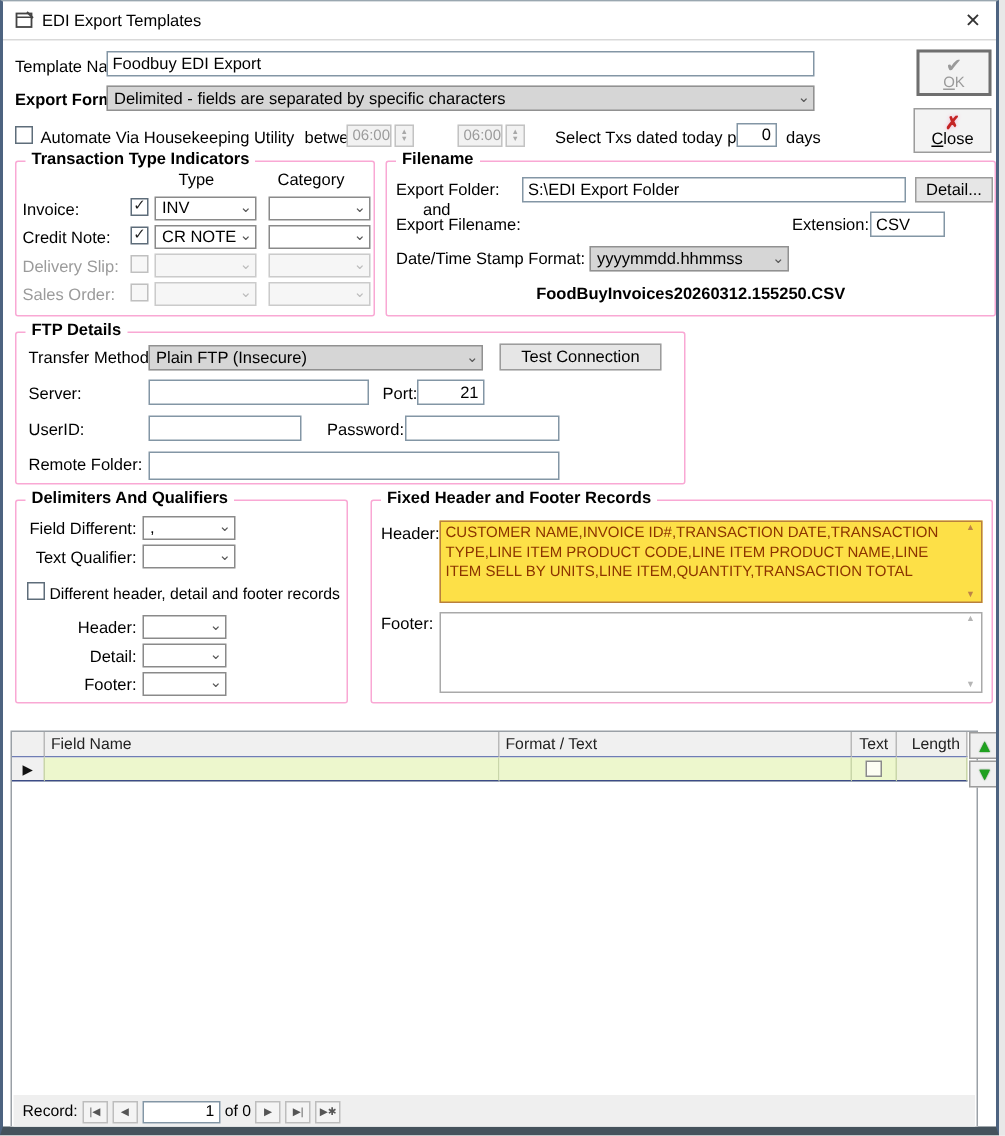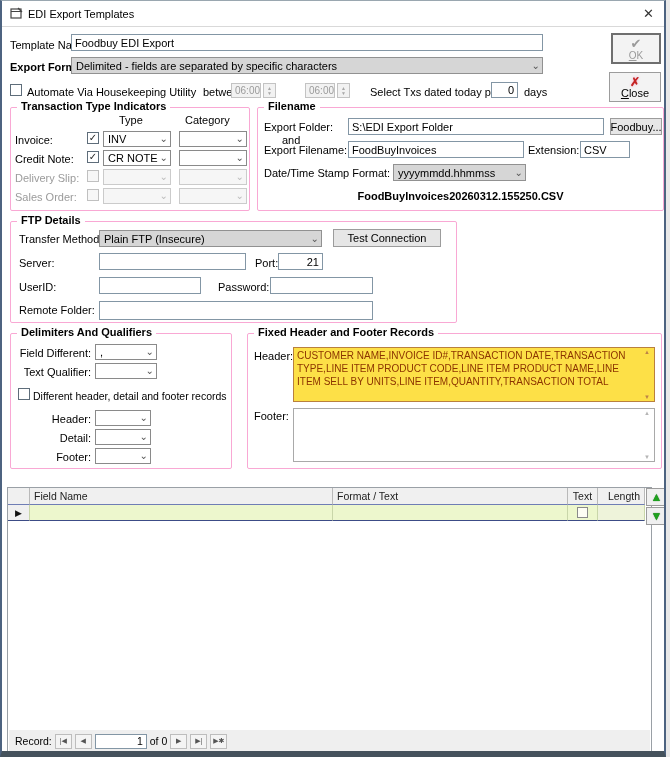--- a/index.html
+++ b/index.html
@@ -242,24 +242,23 @@
       <span class="dd-text"></span>
       <span class="chev">⌄</span>
     </div>
   </div>
 
   <div class="gb" style="left:255px; top:106px; width:407px; height:104px;">
     <span class="gb-title">Filename</span>
     <span class="lbl" style="left:6px; top:13px;">Export Folder:</span>
     <input class="tin" style="left: 90px; top: 10px; width: 256px; height: 17px;" value="S:\EDI Export Folder">
     <div class="btn" style="left:352px; top:10px; width:52px; height:17px;">
-      <span>Foodbuy...</span>
+      <span>Detail...</span>
     </div>
     <span class="lbl" style="left:6px; top:36px;">Export Filename:</span>
-    <input class="tin" style="left: 90px; top: 33px; width: 176px; height: 17px;" value="FoodBuyInvoices">
     <span class="lbl" style="left:270px; top:36px;">Extension:</span>
     <input class="tin" style="left: 322px; top: 33px; width: 50px; height: 17px;" value="CSV">
     <span class="lbl" style="left:6px; top:59px;">Date/Time Stamp Format:</span>
     <div class="dd gray" style="left:135px; top:56px; width:133px; height:17px;">
       <span class="dd-text">yyyymmdd.hhmmss</span>
       <span class="chev">⌄</span>
     </div>
     <div class="lbl bold" style="left:0; right:0; top:82px; text-align:center; position:absolute;">FoodBuyInvoices20260312.155250.CSV</div>
   </div>
 

